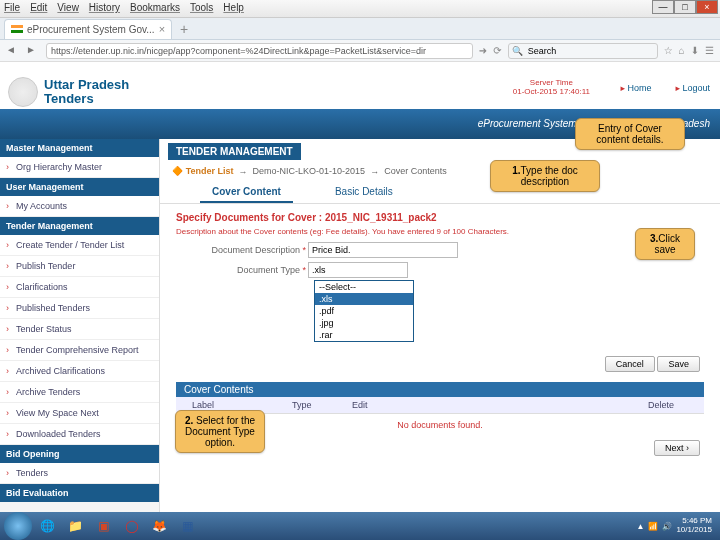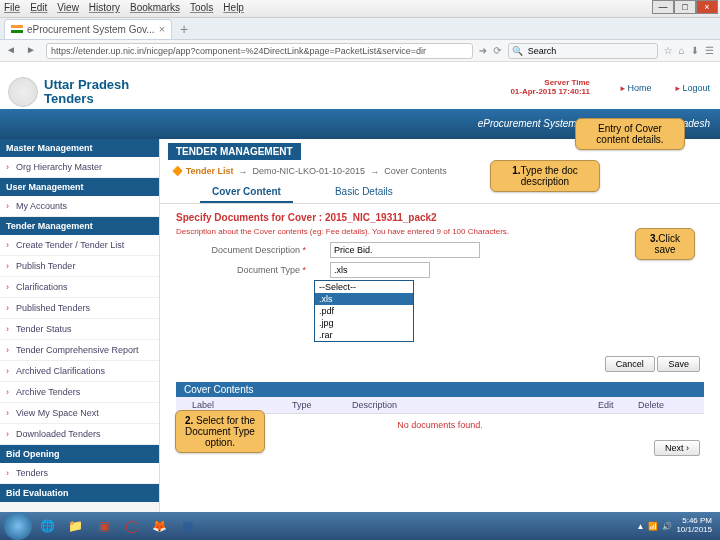--- a/index.html
+++ b/index.html
@@ -22,42 +22,42 @@
 .search-box { width: 150px; height: 16px; border: 1px solid #ccc; border-radius: 3px; padding: 0 4px; font-size: 9px; display: flex; align-items: center; gap: 4px; }
 .search-box::before { content: "🔍"; font-size: 9px; color: #888; }
 .toolbar-icons { display: flex; gap: 6px; color: #888; font-size: 10px; }
 
 
 .site-header { height: 34px; display: flex; align-items: center; background: #fff; padding: 0 8px; position: relative; margin-top: 13px; }
 .logo { width: 30px; height: 30px; border: 1px solid #ccc; border-radius: 50%; margin-right: 6px; background: radial-gradient(#eee,#ddd); }
 .site-title { font-size: 13px; font-weight: bold; color: #0a5a8a; line-height: 1.1; }
 .header-info { position: absolute; left: 265px; top: 3px; font-size: 8px; color: #666; }
 .header-info .label { color: #888; width: 60px; display: inline-block; }
-.server-time { position: absolute; right: 130px; top: 3px; font-size: 8px; color: #c33; font-weight: bold; text-align: right; }
+.server-time { position: absolute; right: 130px; top: 3px; font-size: 8px; color: #c33; font-weight: normal; text-align: center; }
 .header-links { position: absolute; right: 10px; top: 8px; font-size: 9px; color: #0a5a8a; display: flex; gap: 24px; }
 .header-links span::before { content: "▸ "; color: #c33; }
 .bluebar { height: 30px; background: linear-gradient(#2a6fa8,#1a4e78); color: #fff; text-align: right; padding: 9px 10px; font-size: 10px; font-style: italic; }
 
 
 .main { display: flex; height: 380px; }
 .sidebar { width: 160px; background: #f5f5f5; border-right: 1px solid #ddd; overflow: hidden; }
 .side-section { background: #1a5a8a; color: #fff; padding: 4px 6px; font-size: 9px; font-weight: bold; }
 .side-item { background: #fff; border-bottom: 1px solid #eee; padding: 5px 6px 5px 16px; font-size: 9px; color: #446; position: relative; }
 .side-item::before { content: "›"; position: absolute; left: 6px; color: #c33; }
 .content { flex: 1; padding: 0; background: #fff; overflow: hidden; }
 .section-hdr { background: #1a5a8a; color: #fff; padding: 3px 8px; font-size: 10px; font-weight: bold; display: inline-block; margin: 4px 0 0 8px; }
 .breadcrumb { padding: 6px 12px; font-size: 9px; color: #666; }
 .breadcrumb .back { color: #d07a1a; font-weight: bold; }
 .tabs2 { display: flex; gap: 30px; padding: 0 40px; border-bottom: 1px solid #ddd; }
 .tab2 { padding: 4px 12px; font-size: 10px; color: #1a5a8a; border-bottom: 2px solid transparent; }
 .tab2.active { border-bottom-color: #1a5a8a; font-weight: bold; }
 .form-area { padding: 8px 16px; }
 .form-title { color: #c33; font-size: 10px; font-weight: bold; margin-bottom: 4px; }
 .form-hint { color: #c33; font-size: 8px; margin-bottom: 6px; }
-.form-row { display: flex; align-items: center; margin: 4px 0; gap: 24px; }
+.form-row { display: flex; align-items: center; margin: 4px 0; gap: 2px; }
 .form-row label { width: 130px; text-align: right; font-size: 9px; color: #666; }
 .form-row .req { color: #c33; }
 .tinput { border: 1px solid #bbb; height: 16px; width: 150px; font-size: 9px; padding: 0 3px; }
 .tselect-list { border: 1px solid #1a5a8a; width: 100px; font-size: 9px; background: #fff; margin-left: 138px; margin-top: -2px; }
 .tselect-list div { padding: 1px 4px; }
 .tselect-list .sel { background: #2a6fa8; color: #fff; }
 .btn-row { text-align: right; padding: 6px 20px; }
 .btn { display: inline-block; padding: 2px 10px; font-size: 9px; border: 1px solid #aaa; border-radius: 2px; background: linear-gradient(#fff,#e5e5e5); cursor: pointer; }
 .subsection { background: #2a6fa8; color: #fff; padding: 2px 8px; font-size: 10px; margin: 4px 16px 0; }
 .grid-header { display: flex; padding: 3px 16px; font-size: 9px; color: #446; background: #eef; border-bottom: 1px solid #ddd; margin: 0 16px; }
@@ -125,21 +125,21 @@
 </div>
 
 <div class="site-header">
   <div class="logo"></div>
   <div class="site-title">
     <div>Uttar Pradesh</div>
     <div>Tenders</div>
   </div>
   <div class="server-time">
     <div>Server Time</div>
-    <div>01-Apr-2015 17:40:11</div>
+    <div>01-Oct-2015 17:40:11</div>
   </div>
   <div class="header-links">
     <span>Home</span>
     <span>Logout</span>
   </div>
 </div>
 <div class="bluebar">eProcurement System Government of Uttar Pradesh</div>
 
 <div class="main">
   <div class="sidebar">
@@ -194,21 +194,20 @@
       </div>
     </div>
     <div class="btn-row">
       <span class="btn">Cancel</span>
       <span class="btn">Save</span>
     </div>
     <div class="subsection">Cover Contents</div>
     <div class="grid-header">
       <span>Label</span>
       <span>Type</span>
-      <span>Description</span>
       <span>Edit</span>
       <span>Delete</span>
     </div>
     <div class="no-docs">No documents found.</div>
     <div class="next-row">
       <span class="btn"><span>Next</span> ›</span>
     </div>
   </div>
 </div>
 

